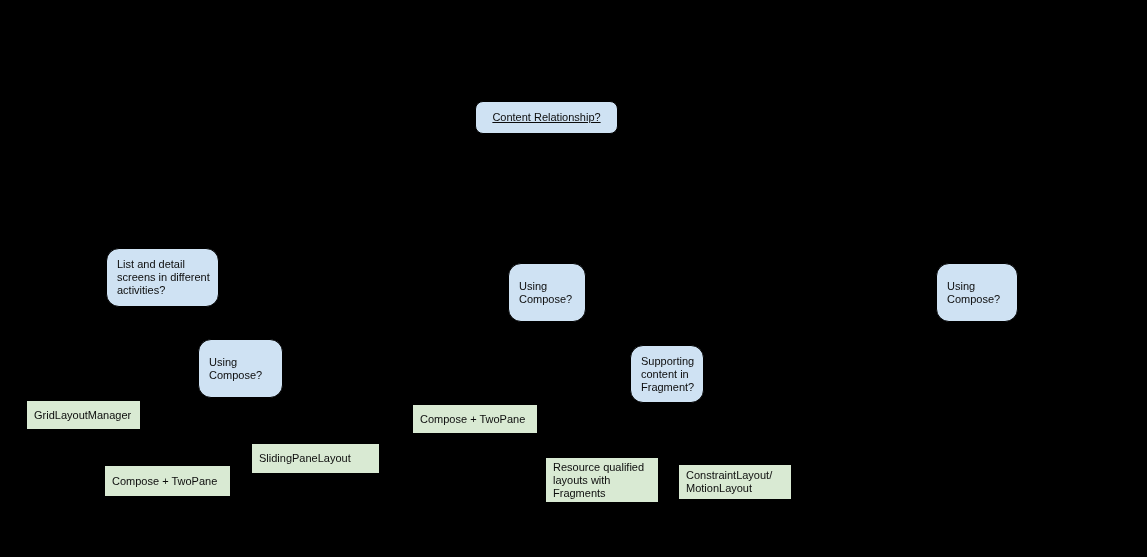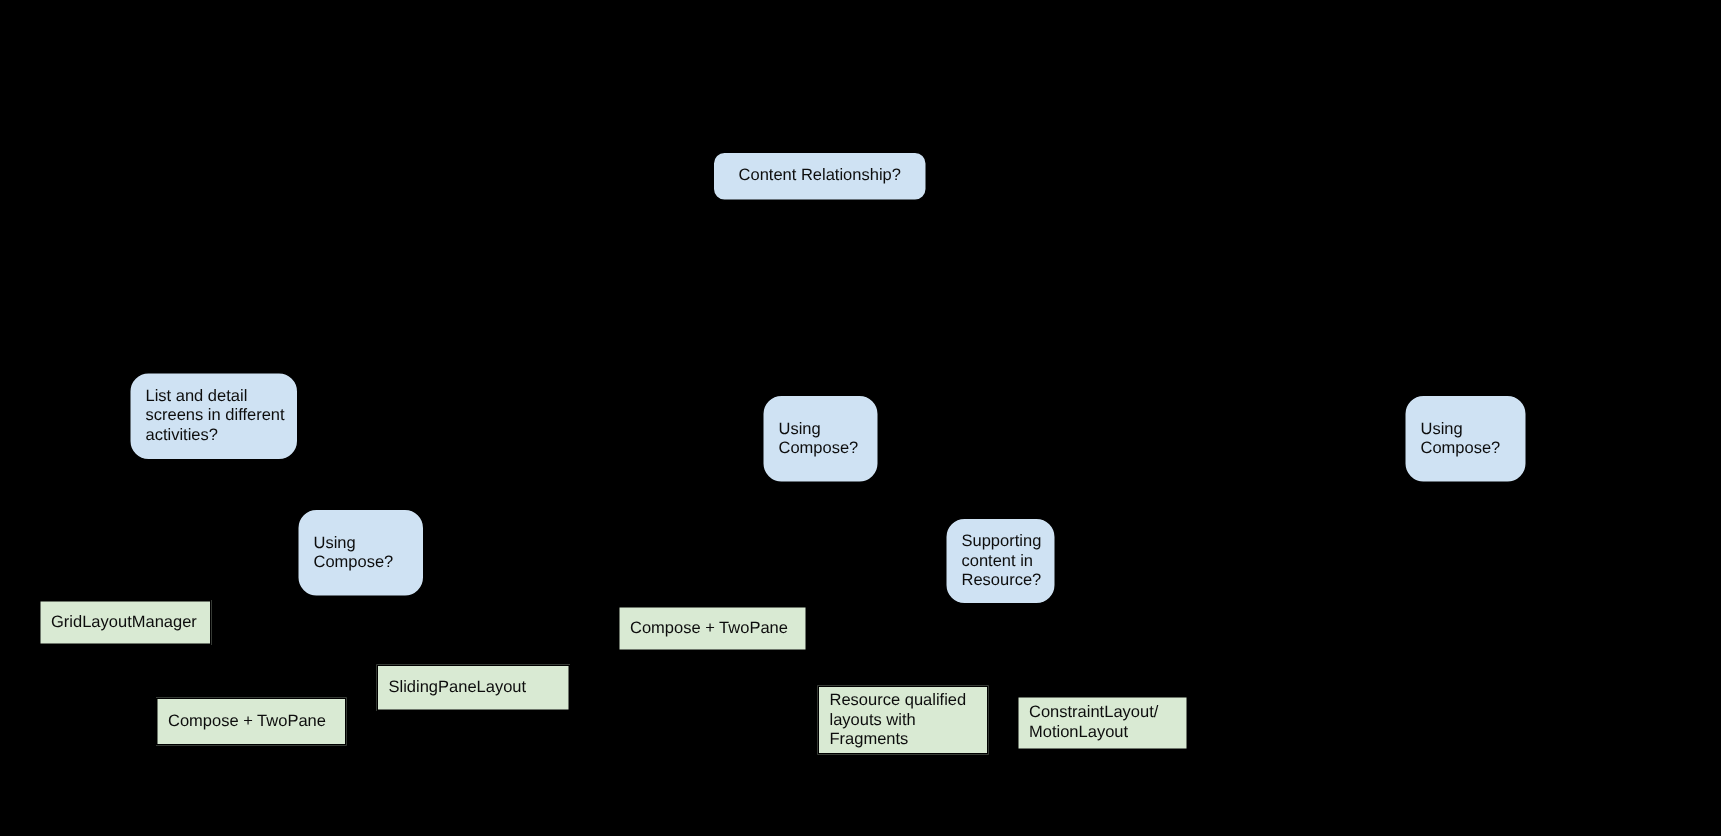--- a/index.html
+++ b/index.html
@@ -31,22 +31,22 @@
   .question {
     background: var(--question-fill, #cfe2f3);
     border-radius: 13px;
     padding-left: 10px;
   }
   .answer {
     background: var(--answer-fill, #d9ead3);
     border-radius: 0;
   }
   
-  #node-content-relationship { left: 475px; top: 101px; width: 143px; height: 33px; border-radius: 8px; justify-content: center; text-align: right; padding-left: 7px; }
-  #node-list-detail          { left:  86px; top: 248px; width: 113px; height: 59px; }
+  #node-content-relationship { left: 475px; top: 101px; width: 143px; height: 33px; border-radius: 8px; justify-content: center; text-align: right; padding-left: 7px; text-decoration: underline; }
+  #node-list-detail          { left:  106px; top: 248px; width: 113px; height: 59px; }
   #node-using-compose-left   { left: 198px; top: 339px; width:  85px; height: 59px; }
   #node-activity-embedding   { left:  26px; top: 400px; width: 115px; height: 30px; }
   #node-compose-twopane-left { left: 104px; top: 465px; width: 127px; height: 32px; }
   #node-sliding-pane-layout  { left: 251px; top: 443px; width: 129px; height: 31px; }
   #node-using-compose-center { left: 508px; top: 263px; width:  78px; height: 59px; }
   #node-compose-twopane-center { left: 412px; top: 404px; width: 126px; height: 30px; }
   #node-supporting-fragment  { left: 630px; top: 345px; width:  74px; height: 58px; }
   #node-resource-qualified   { left: 533px; top: 457px; width: 114px; height: 46px; margin-left: 12px; }
   #node-constraint-motion    { left: 678px; top: 464px; width: 114px; height: 36px; }
   #node-using-compose-right  { left: 936px; top: 263px; width:  82px; height: 59px; }
@@ -73,21 +73,21 @@
 
   <div class="node answer" id="node-sliding-pane-layout">SlidingPaneLayout</div>
 
   <div class="node question" id="node-using-compose-center">Using
 Compose?</div>
 
   <div class="node answer" id="node-compose-twopane-center">Compose + TwoPane</div>
 
   <div class="node question" id="node-supporting-fragment">Supporting
 content in
-Resource?</div>
+Fragment?</div>
 
   <div class="node answer" id="node-resource-qualified">Resource qualified
 layouts with
 Fragments</div>
 
   <div class="node answer" id="node-constraint-motion">ConstraintLayout/
 MotionLayout</div>
 
   <div class="node question" id="node-using-compose-right">Using
 Compose?</div>

